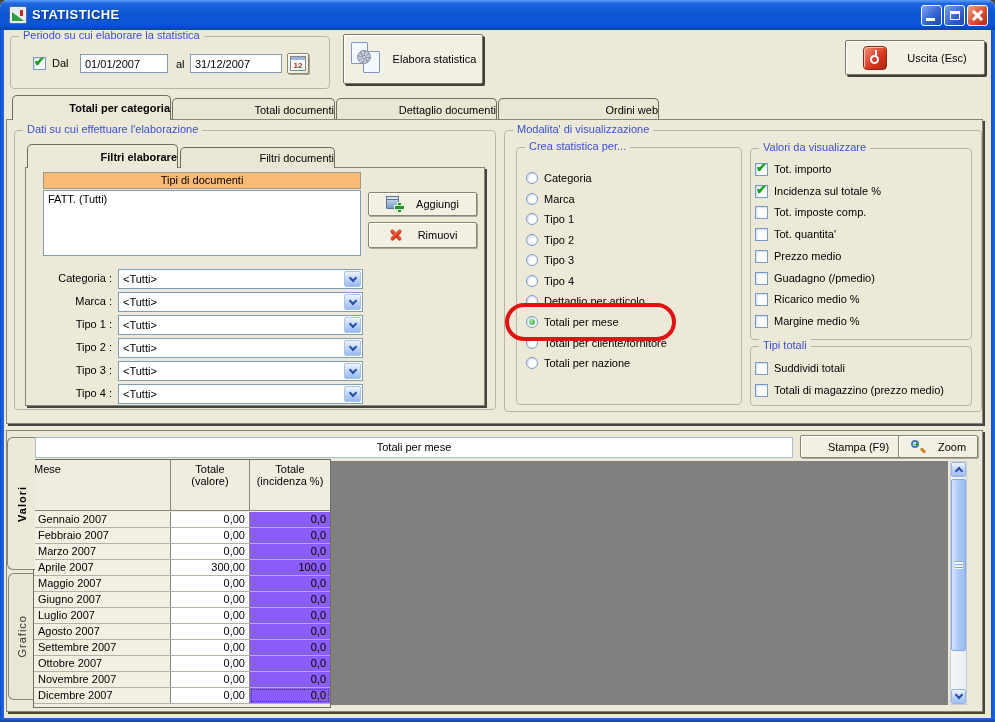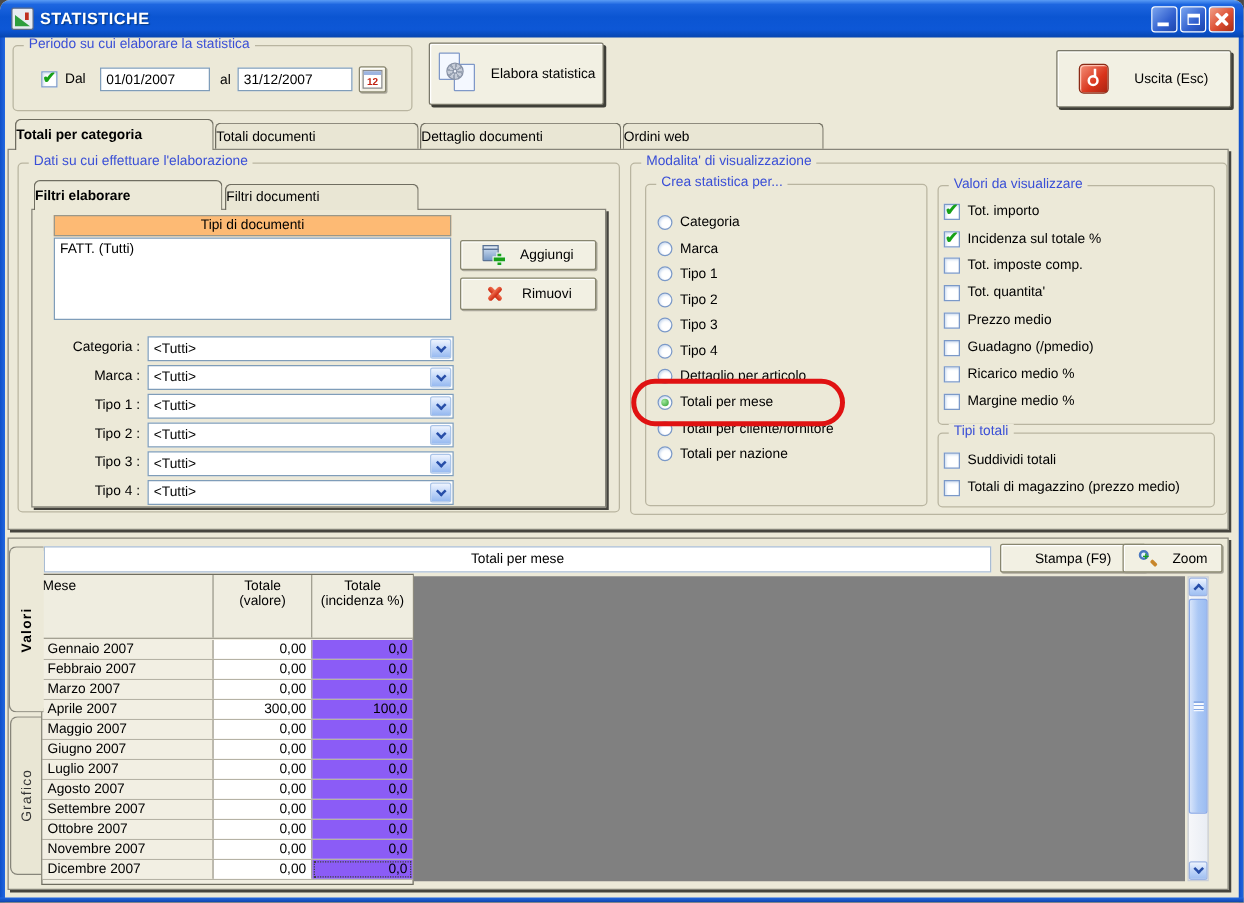--- a/index.html
+++ b/index.html
@@ -47,21 +47,21 @@
   .cb .mark{display:none;position:absolute;left:0;top:-4px;color:#17a117;font-size:13px;font-weight:bold;}
   .cb.on .mark{display:block;}
   .rb{position:relative;width:12px;height:12px;background:#fff;border:1px solid #7b99c8;border-radius:50%;
       box-shadow:inset 1px 1px 2px #cddcf0;flex:none;}
   .rb .dot{display:none;position:absolute;left:2px;top:2px;width:6px;height:6px;border-radius:50%;
       background:radial-gradient(circle at 35% 35%,#9fe89f,#2f9e2f);}
   .rb.on .dot{display:block;}
   .opt{position:absolute;display:flex;align-items:center;gap:6px;height:14px;cursor:pointer;}
   
   .tab{position:absolute;background:#e9e6d4;border:1px solid #6f6d60;border-bottom:none;
-       border-radius:5px 5px 0 0;display:flex;align-items:center;justify-content:flex-start;cursor:pointer;}
+       border-radius:5px 5px 0 0;display:flex;align-items:center;justify-content:flex-end;cursor:pointer;}
   .tab.active{background:#ece9d8;font-weight:bold;z-index:3;}
   .vtab{position:absolute;background:#e9e6d4;border:1px solid #87857a;border-right:none;
        border-radius:6px 0 0 6px;display:flex;align-items:center;justify-content:center;cursor:pointer;}
   .vtab.active{background:#ece9d8;font-weight:bold;z-index:4;}
   .vtext{writing-mode:vertical-rl;transform:rotate(180deg);letter-spacing:1px;}
   
   .panel3d{position:absolute;background:#ece9d8;border:1px solid #87857a;box-shadow:2px 2px 0 #45443e;}
   
   .combo{position:absolute;left:118px;width:245px;height:20px;background:#fff;border:1px solid #7f9db9;
          display:flex;align-items:center;cursor:pointer;}
@@ -174,21 +174,21 @@
   <div class="btn big" style="left:343px;top:34px;width:140px;height:50px;gap:9px">
     <span class="docs">
       <span class="doc d1"></span>
         <span class="doc d2"></span>
       <span class="gear">
           <span class="hole"></span>
         </span>
     </span>
     <span>Elabora statistica</span>
   </div>
-  <div class="btn big" style="left:845px;top:40px;width:140px;height:46px;gap:20px">
+  <div class="btn big" style="left:845px;top:40px;width:140px;height:35px;gap:20px">
     <span class="pwr">
         <span class="ring"></span>
         <span class="stem"></span>
       </span>
     <span>Uscita (Esc)</span>
   </div>
 
   <div class="tab active" style="left:12px;top:95px;width:159px;height:25px">
       <span>Totali per categoria</span>
     </div>

